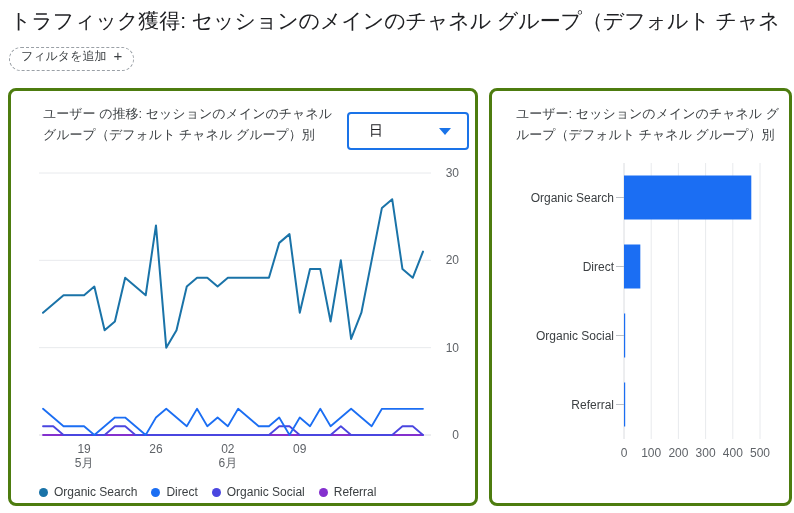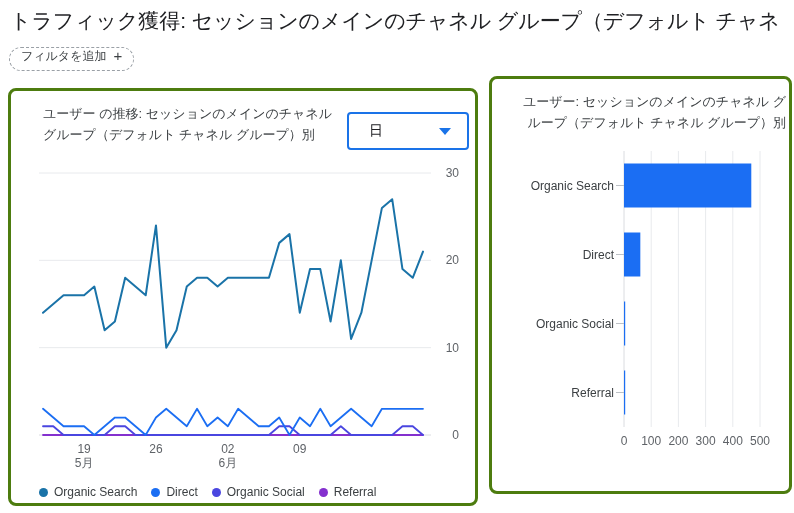--- a/index.html
+++ b/index.html
@@ -64,24 +64,23 @@
     box-sizing: border-box;
   }
   #card-trend {
     left: 8px;
     top: 88px;
     width: 470px;
     height: 418px;
   }
   #card-breakdown {
     left: 489px;
-    top: 76px;
+    top: 88px;
     width: 303px;
     height: 418px;
-    text-align: right;
   }
 
   .card-title {
     position: absolute;
     font-size: 13px;
     line-height: 21px;
     color: #3c4043;
     font-weight: 400;
   }
   #trend-title {

